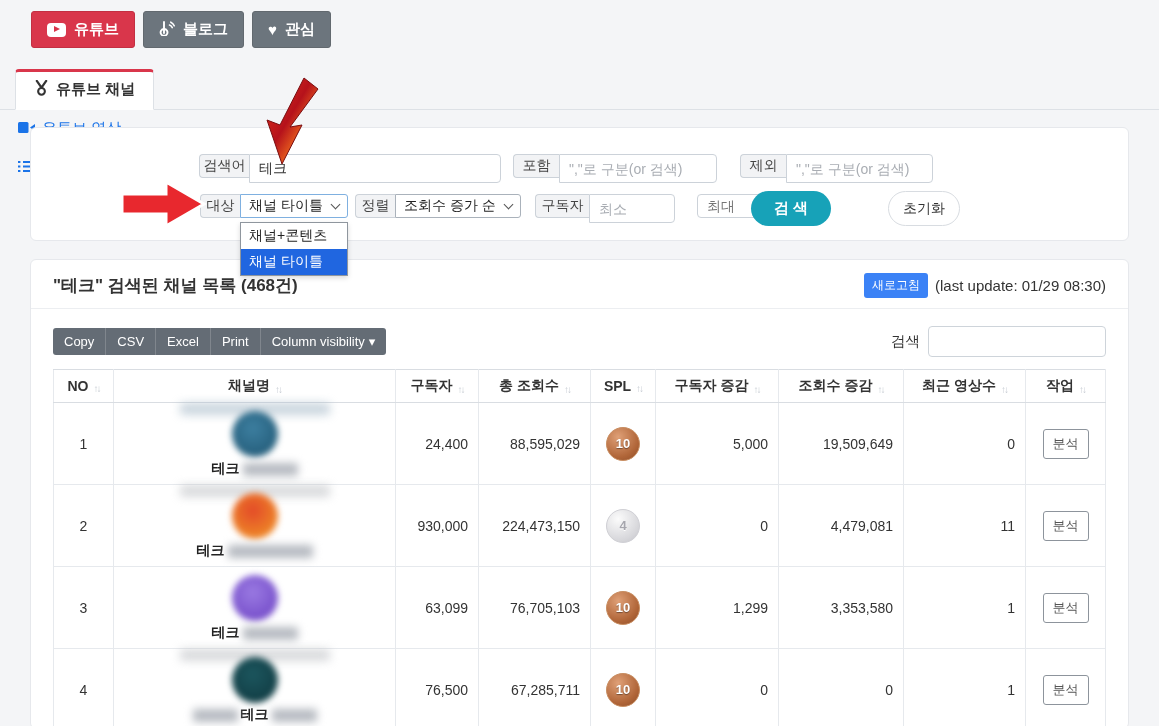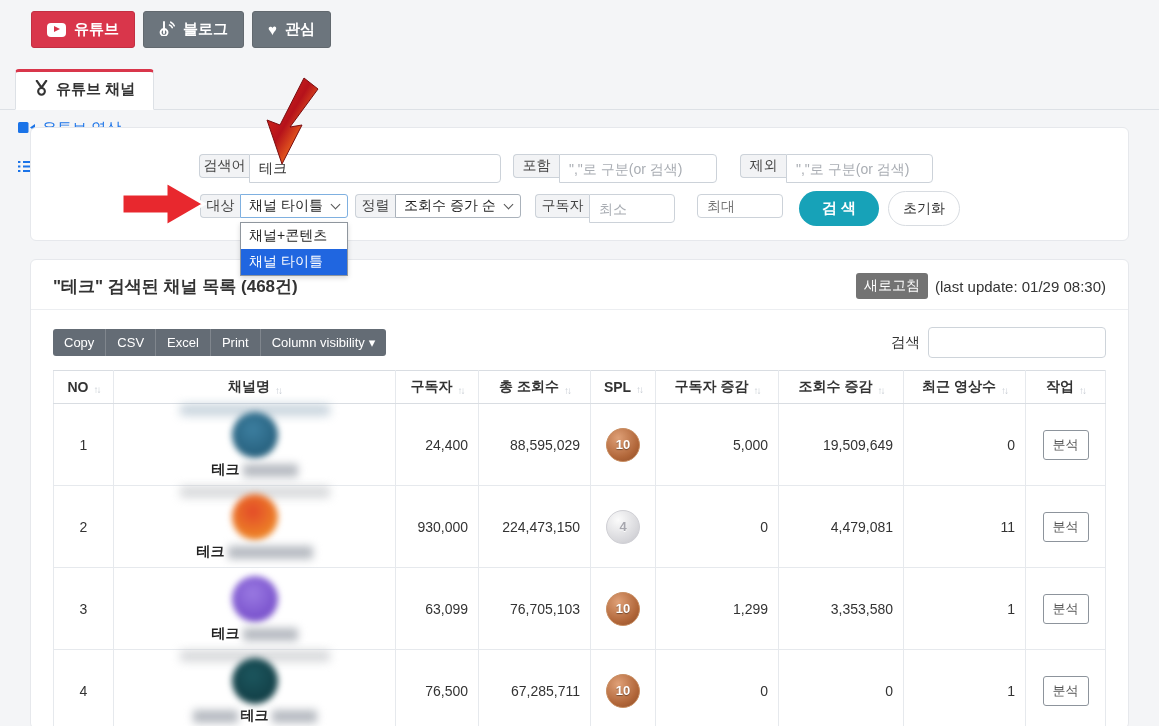--- a/index.html
+++ b/index.html
@@ -57,21 +57,21 @@
     border:1px solid #d8dce1; border-radius:18px; cursor:pointer; }
   .dropdown { position:absolute; left:209px; top:94px; width:108px; background:#fff;
     border:1px solid #8f969e; z-index:40; box-shadow:0 2px 5px rgba(0,0,0,.15); }
   .dropdown .opt { padding:4px 8px; font-size:14px; color:#222; cursor:pointer; }
   .dropdown .opt.sel { background:#2066e0; color:#fff; }
   
   .results-panel { margin-top:18px; height:470px; overflow:hidden; position:relative; }
   .res-head { display:flex; align-items:center; justify-content:space-between; padding:13px 22px 10px 22px; }
   .res-title { font-size:17px; font-weight:bold; color:#333; }
   .res-right { display:flex; align-items:center; gap:7px; font-size:15px; color:#333; }
-  .refresh-badge { background:#737373; color:#fff; font-size:14px; padding:4px 8px; border-radius:3px;
+  .refresh-badge { background:#3b82f6; color:#fff; font-size:12px; padding:4px 8px; border-radius:3px;
     border:none; cursor:pointer; font-family:inherit; }
   .res-divider { border-top:1px solid #eceef1; }
   .res-toolbar { display:flex; justify-content:space-between; align-items:center; margin:17px 22px 12px 22px; }
   .dt-btns { display:flex; }
   .dt-btn { background:#646c75; color:#fff; font-size:13px; padding:6px 11px; border:none; cursor:pointer;
     border-right:1px solid rgba(255,255,255,.18); font-family:inherit; display:flex; align-items:center; gap:4px;text-align:right; }
   .dt-btn:first-child { border-radius:3px 0 0 3px; }
   .dt-btn:last-child { border-radius:0 3px 3px 0; border-right:none; }
   .tbl-search { display:flex; align-items:center; gap:8px; }
   .tbl-search label { font-size:14.5px; color:#333; }
@@ -200,21 +200,21 @@
     </div>
   </div>
 
   <div class="igroup" style="left:504px; top:66px;">
     <span class="ilabel" style="width:54px;">구독자</span>
     <input style="width: 86px;" placeholder="최소">
   </div>
   <span class="tilde" style="left:673px; top:72px;">~</span>
   <input class="igroup" style="left: 666px; top: 66px; width: 86px; border: 1px solid rgb(204, 210, 217); border-radius: 4px; padding: 0px 9px; font-size: 14px; font-family: inherit; outline: none; position: absolute; margin-left: 0px;" placeholder="최대">
 
-  <button class="btn-search" style="left:768px; top:63px; width:80px; height:35px;">검 색</button>
+  <button class="btn-search" style="left:720px; top:63px; width:80px; height:35px;">검 색</button>
   <button class="btn-reset" style="left:857px; top:63px; width:72px; height:35px;">초기화</button>
 </div>
 
 <div class="panel results-panel">
   <div class="res-head">
     <span class="res-title">"테크" 검색된 채널 목록 (468건)</span>
     <span class="res-right">
       <button class="refresh-badge">새로고침</button>
       <span>(last update: 01/29 08:30)</span>
     </span>

